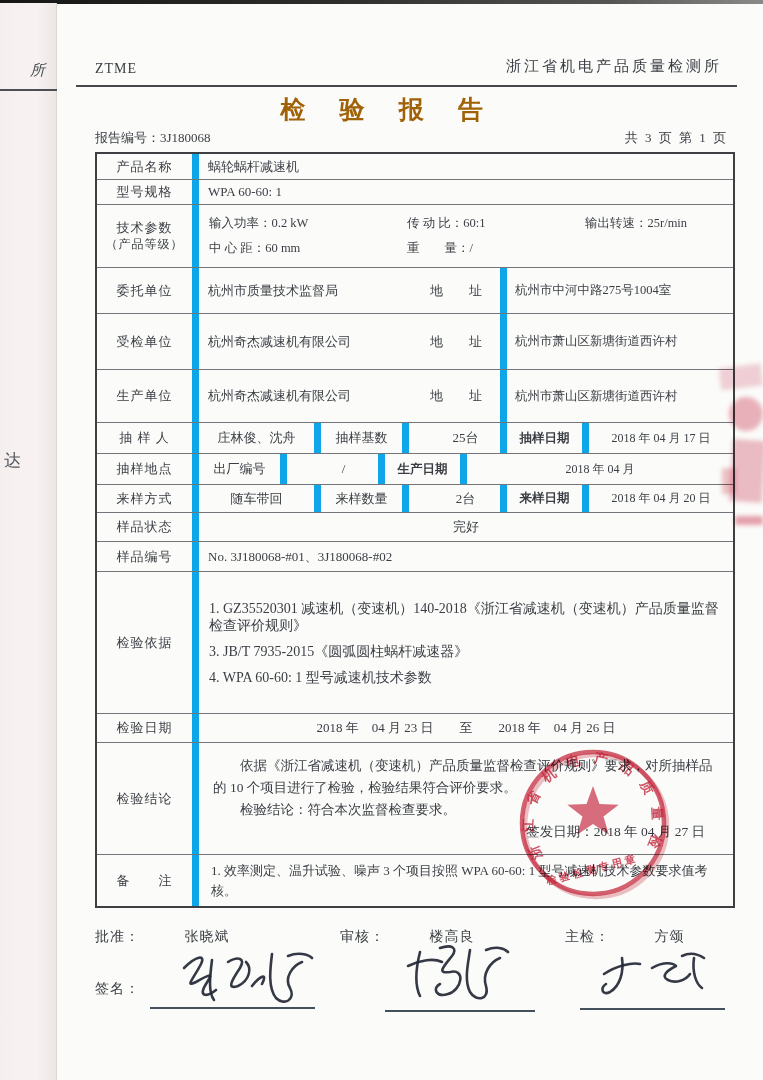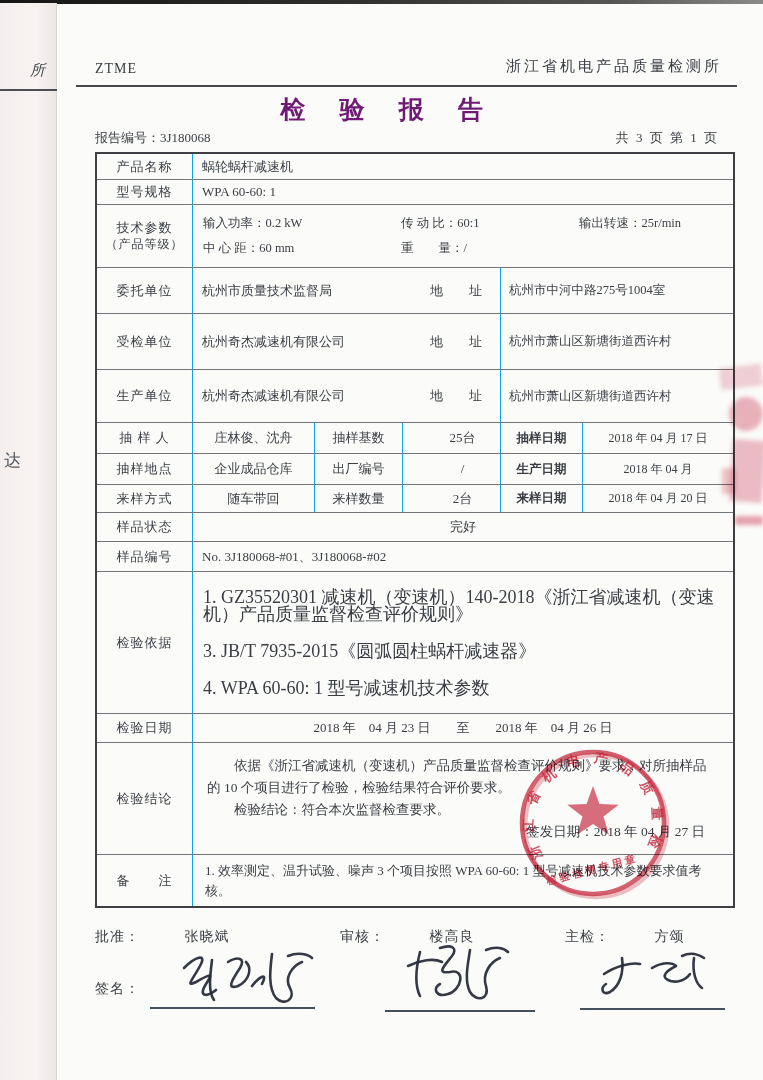--- a/index.html
+++ b/index.html
@@ -17,29 +17,29 @@
     background:linear-gradient(90deg,#f5eeee,#f8f3f2 65%,#ece7e5);
     border-right:1px solid #dcd5d2;}
   .frag-top{position:absolute;left:30px;top:58px;font-size:15px;color:#454a50;font-style:italic;}
   .frag-rule{position:absolute;left:0;top:86px;width:57px;height:2px;background:#4c4f55;}
   .frag-mid{position:absolute;left:4px;top:446px;font-size:17px;color:#50555c;}
   
   .hdr-code{position:absolute;left:95px;top:61px;font-size:14px;letter-spacing:1px;}
   .hdr-org{position:absolute;right:41px;top:57px;font-size:15px;letter-spacing:3px;}
   .hdr-rule{position:absolute;left:76px;top:85px;width:661px;height:2px;background:#46484c;}
   .title{position:absolute;left:0;right:0;top:93px;text-align:center;
-    font-size:25px;font-weight:bold;letter-spacing:14px;text-indent:14px;color:#701a75;}
+    font-size:25px;font-weight:bold;letter-spacing:14px;text-indent:14px;color:#a16207;}
   .meta-left{position:absolute;left:95px;top:129px;font-size:13px;}
-  .meta-right{position:absolute;right:44px;top:129px;font-size:13px;letter-spacing:2px;}
+  .meta-right{position:absolute;right:35px;top:129px;font-size:13px;letter-spacing:2px;}
   
   .rtable{position:absolute;left:95px;top:152px;width:636px;border:2px solid #3d3f42;}
   .trow{display:flex;border-top:1px solid #73757a;box-sizing:border-box;}
   .trow:first-child{border-top:none;}
   .cell{display:flex;align-items:center;box-sizing:border-box;
-    border-left:1px solid #0ea5e9;font-size:13px;min-width:0;}
+    border-left:7px solid #0ea5e9;font-size:13px;min-width:0;}
   .cell:first-child{border-left:none;}
   .lab{width:95px;flex:none;justify-content:center;text-align:center;letter-spacing:1px;}
   .lab2{flex-direction:column;justify-content:center;line-height:17px;}
   .grow{flex:1;}
   .ctr{justify-content:center;text-align:center;}
   .pl{padding-left:9px;}
   .r-product{height:25px}.r-model{height:25px}.r-tech{height:63px}
   .r-entrust{height:46px}.r-inspected{height:56px}.r-producer{height:53px}
   .r-sampler{height:31px}.r-place{height:31px}.r-way{height:28px}
   .r-state{height:29px}.r-no{height:30px}.r-basis{height:142px}
@@ -49,21 +49,21 @@
   .w-v2{width:98px;flex:none;padding-left:22px;}
   .w-l3{width:82px;flex:none;font-size:12.5px;font-weight:bold;}
   .w-v3{flex:1;font-size:12px;}
   .w-name{width:308px;flex:none;justify-content:space-between;padding:0 18px 0 9px;}
   .addr-cell{flex:1;padding-left:8px;font-size:12.5px;}
   .tech-cell{flex:1;flex-direction:column;justify-content:center;align-items:stretch;gap:8px;}
   .tech-line{display:flex;padding-left:10px;font-size:12.5px;gap:20px;}
   .tech-c1{width:178px;flex:none;}
   .tech-c2{width:158px;flex:none;}
   .basis-cell{flex:1;flex-direction:column;align-items:stretch;justify-content:center;
-    padding:7px 10px;font-size:18px;line-height:17px;gap:11px;}
+    padding:7px 10px;font-size:14px;line-height:17px;}
   .basis-item{margin:4.5px 0;}
   .concl-cell{flex:1;flex-direction:column;align-items:stretch;justify-content:center;
     padding:4px 14px;font-size:13.5px;line-height:22px;}
   .indent{text-indent:2em;}
   .right{text-align:right;padding-right:14px;}
   .remark-cell{flex:1;padding:4px 12px;font-size:13px;line-height:20px;}
   
   .sig-row{position:absolute;top:928px;font-size:14px;letter-spacing:1px;}
   .sig-name{margin-left:40px;}
   .g-approve{left:95px;} .g-review{left:340px;} .g-chief{left:565px;}
@@ -162,21 +162,20 @@
       <div class="cell lab">抽 样 人</div>
       <div class="cell w-v1 ctr">庄林俊、沈舟</div>
       <div class="cell w-l2 ctr">抽样基数</div>
       <div class="cell w-v2 ctr">25台</div>
       <div class="cell w-l3 ctr">抽样日期</div>
       <div class="cell w-v3 ctr">2018 年 04 月 17 日</div>
     </div>
 
     <div class="trow r-place">
       <div class="cell lab">抽样地点</div>
-      <div class="cell w-v1 ctr">企业成品仓库</div>
       <div class="cell w-l2 ctr">出厂编号</div>
       <div class="cell w-v2 ctr">/</div>
       <div class="cell w-l3 ctr">生产日期</div>
       <div class="cell w-v3 ctr">2018 年 04 月</div>
     </div>
 
     <div class="trow r-way">
       <div class="cell lab">来样方式</div>
       <div class="cell w-v1 ctr">随车带回</div>
       <div class="cell w-l2 ctr">来样数量</div>

